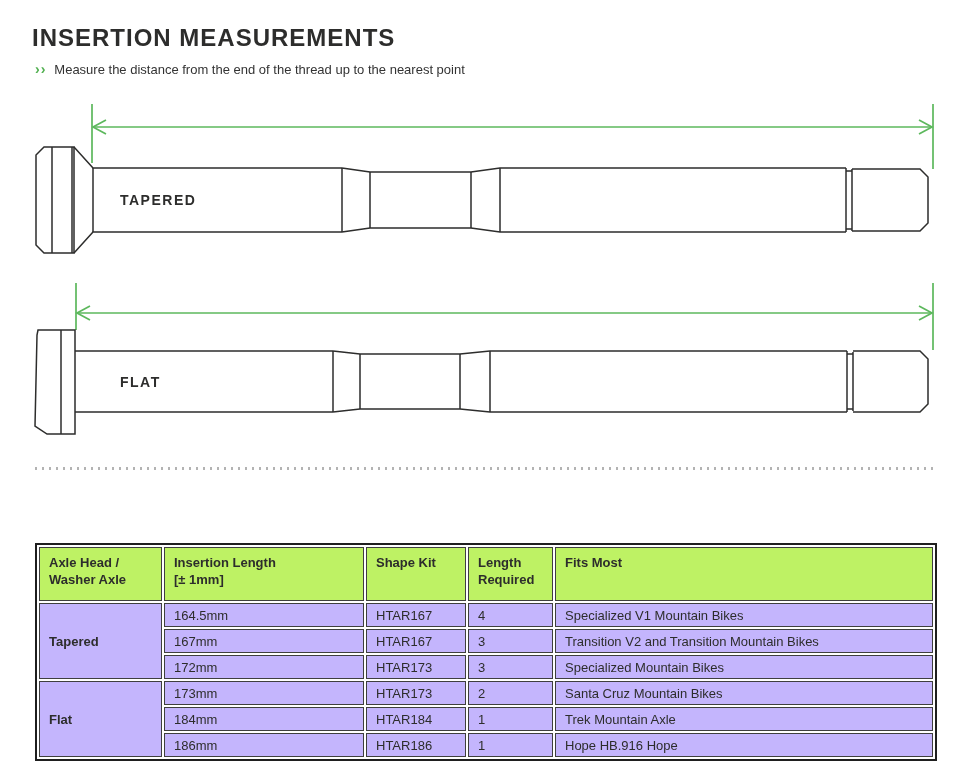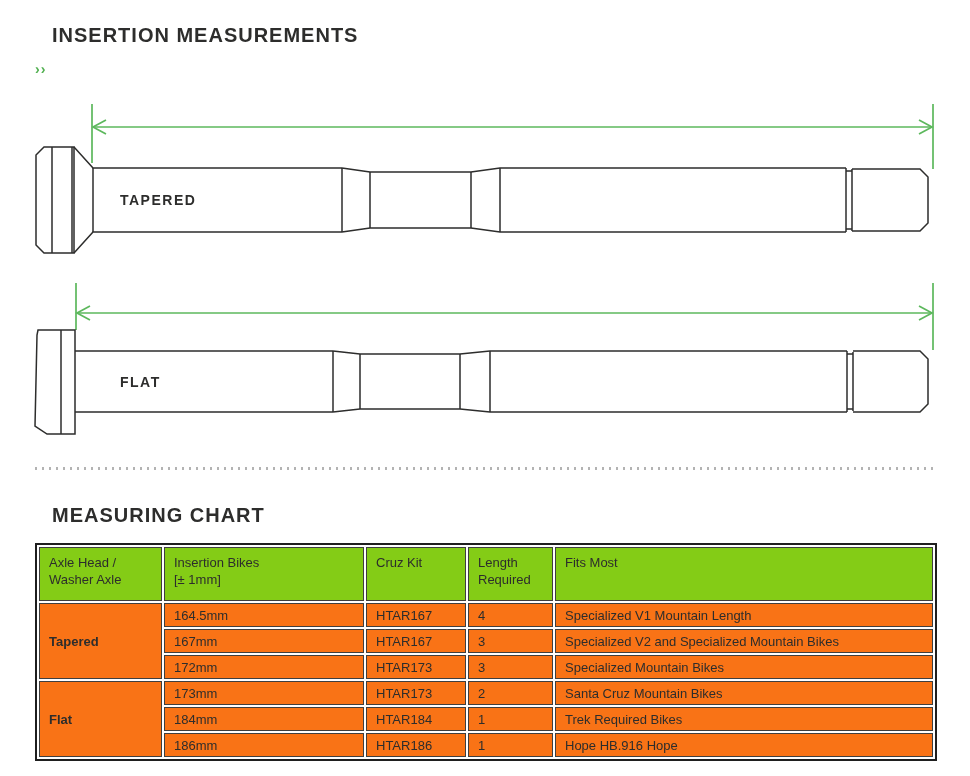--- a/index.html
+++ b/index.html
@@ -1,51 +1,52 @@
 <!DOCTYPE html>
 <html><head>
 <meta charset="utf-8">
 <style>
   html,body{margin:0;padding:0;background:#fff;}
   body{width:970px;height:776px;position:relative;font-family:"Liberation Sans",sans-serif;color:#2d2d2c;}
   .page{position:absolute;inset:0;background:#fff;overflow:hidden;}
 
-  .main-title{position:absolute;left:52px;font-size:20px;font-weight:700;letter-spacing:1px;color:#2d2d2c;}
+  .main-title{position:absolute;left:32px;font-size:24px;font-weight:700;letter-spacing:1px;color:#2d2d2c;}
   #title-insertion{top:24px;}
   #title-chart{top:504px;}
 
   .instruction{position:absolute;left:35px;top:61px;font-size:13px;color:#333;display:flex;align-items:center;gap:8px;}
   .instruction .marker{color:#53b152;font-weight:700;letter-spacing:1px;font-size:14px;}
 
   .diagram-svg{position:absolute;left:0;top:0;}
   .axle{stroke:#2d2d2c;stroke-width:1.5;fill:none;}
   .axle-fill{fill:#ffffff;}
   .dim{stroke:#5cb85c;stroke-width:1.7;fill:none;}
   .axle-label{font-family:"Liberation Sans",sans-serif;font-size:14px;font-weight:700;letter-spacing:1.5px;fill:#2d2d2c;}
 
   .dotted-divider{position:absolute;left:35px;top:467px;width:901px;height:3px;
     background:repeating-linear-gradient(to right,#b3b3b3 0 2px,transparent 2px 7px);}
 
   .measuring-table{position:absolute;left:35px;top:543px;width:902px;border-collapse:separate;border-spacing:2px;
     border:2px solid #1f1f1f;background:#fff;font-size:13px;color:#2d2d2c;}
   .measuring-table th,.measuring-table td{border:1px solid #3f3f3f;text-align:left;padding:2px 9px;line-height:17px;}
-  .measuring-table th{background:#84cc16;font-weight:400;vertical-align:top;padding-top:6px;padding-bottom:6px;height:40px;}
-  .measuring-table td{background:#f97316;height:18px;white-space:nowrap;}
+  .measuring-table th{background:#bef264;font-weight:700;vertical-align:top;padding-top:6px;padding-bottom:6px;height:40px;}
+  .measuring-table td{background:#c4b5fd;height:18px;white-space:nowrap;}
   .measuring-table td.group-cell{font-weight:700;vertical-align:middle;}
   .hline{display:block;}
 </style>
 </head>
 <body>
 
 <div class="page">
 
   <div class="main-title" id="title-insertion">INSERTION MEASUREMENTS</div>
 
   <div class="instruction">
     <span class="marker">››</span>
+    <span>Measure the distance from the end of the thread up to the nearest point</span>
   </div>
 
   <svg class="diagram-svg" width="970" height="470" viewBox="0 0 970 470">
 
     <g class="dim">
       <path d="M92,104 V163"></path>
       <path d="M933,104 V169"></path>
       <path d="M93,127 H932"></path>
       <path d="M106,120 L93,127 L106,134"></path>
       <path d="M919,120 L932,127 L919,134"></path>
@@ -82,80 +83,79 @@
       <path d="M360,354 V409 M460,354 V409 M490,351 V412"></path>
       <path d="M847,351 V412"></path>
       <path d="M847,354 H853 M847,409 H853 M853,352 V411"></path>
       <path d="M853,351 H920 L928,359 V404 L920,412 H853"></path>
     </g>
     <text class="axle-label" x="120" y="387">FLAT</text>
   </svg>
 
   <div class="dotted-divider"></div>
 
-  <div class="main-title" id="title-chart">MEASURING CHART</div>
 
   <table class="measuring-table">
     <colgroup>
       <col style="width:123px">
         <col style="width:200px">
         <col style="width:100px">
         <col style="width:85px">
         <col>
     </colgroup>
     <thead>
       <tr>
         <th>
           <span class="hline">Axle Head /</span>
           <span class="hline">Washer Axle</span>
         </th>
         <th>
-          <span class="hline">Insertion Bikes</span>
+          <span class="hline">Insertion Length</span>
           <span class="hline">[± 1mm]</span>
         </th>
-        <th>Cruz Kit</th>
+        <th>Shape Kit</th>
         <th>
           <span class="hline">Length</span>
           <span class="hline">Required</span>
         </th>
         <th>Fits Most</th>
       </tr>
     </thead>
     <tbody>
       <tr>
         <td class="group-cell" rowspan="3">Tapered</td>
         <td>164.5mm</td>
         <td>HTAR167</td>
         <td>4</td>
-        <td>Specialized V1 Mountain Length</td>
+        <td>Specialized V1 Mountain Bikes</td>
       </tr>
       <tr>
         <td>167mm</td>
         <td>HTAR167</td>
         <td>3</td>
-        <td>Specialized V2 and Specialized Mountain Bikes</td>
+        <td>Transition V2 and Transition Mountain Bikes</td>
       </tr>
       <tr>
         <td>172mm</td>
         <td>HTAR173</td>
         <td>3</td>
         <td>Specialized Mountain Bikes</td>
       </tr>
       <tr>
         <td class="group-cell" rowspan="3">Flat</td>
         <td>173mm</td>
         <td>HTAR173</td>
         <td>2</td>
         <td>Santa Cruz Mountain Bikes</td>
       </tr>
       <tr>
         <td>184mm</td>
         <td>HTAR184</td>
         <td>1</td>
-        <td>Trek Required Bikes</td>
+        <td>Trek Mountain Axle</td>
       </tr>
       <tr>
         <td>186mm</td>
         <td>HTAR186</td>
         <td>1</td>
         <td>Hope HB.916 Hope</td>
       </tr>
     </tbody>
   </table>
 

